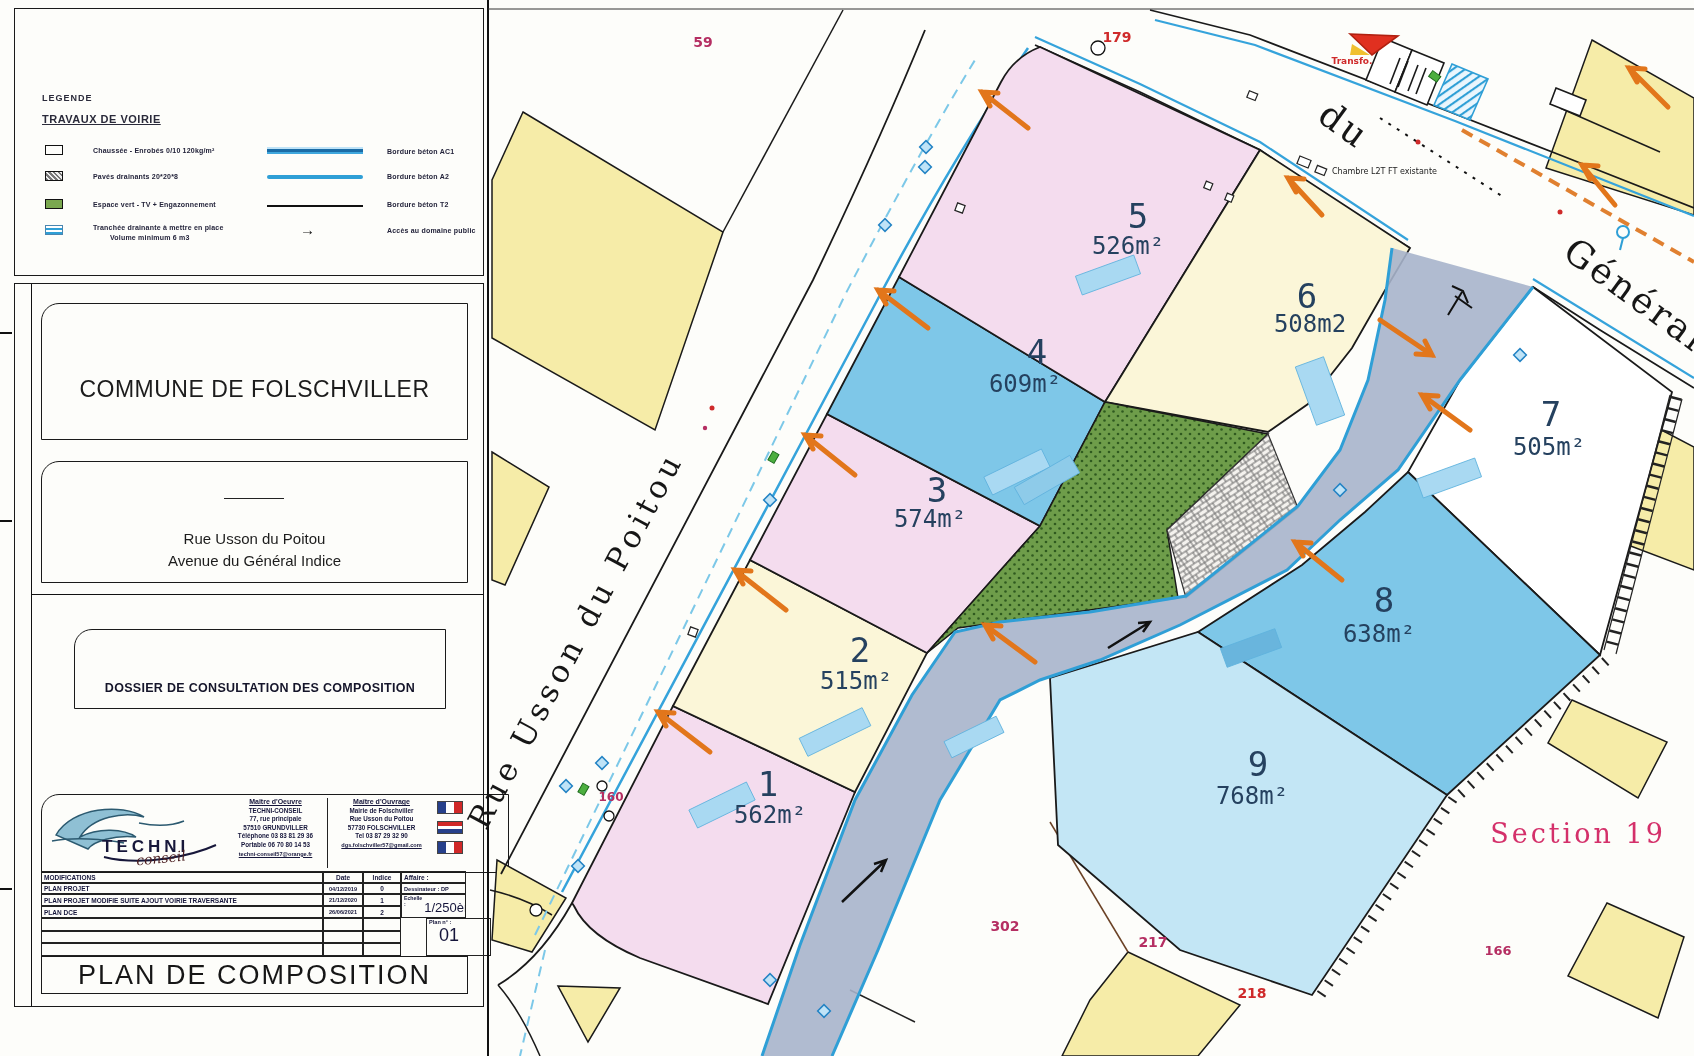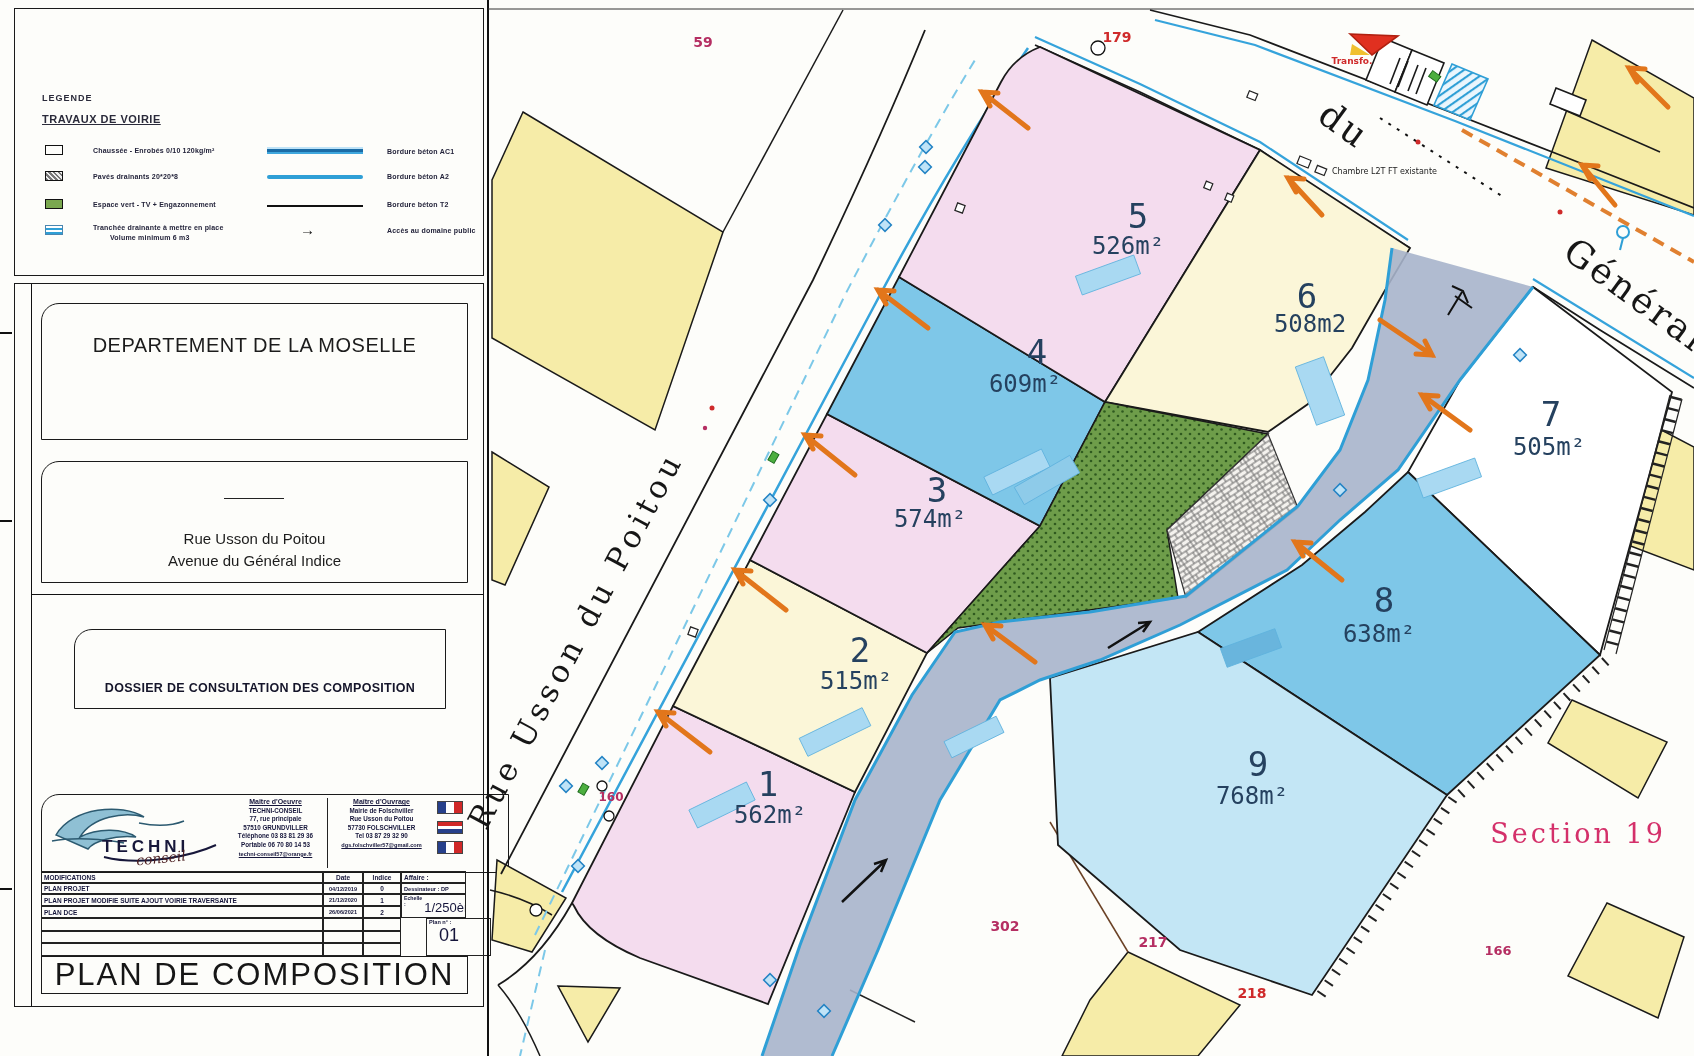--- a/index.html
+++ b/index.html
@@ -29,21 +29,21 @@
   .t-dce{font-size:36px;letter-spacing:3px;color:#15152a;}
   .t-dcesub{font-size:12.5px;font-weight:700;letter-spacing:.3px;color:#15152a;}
   .co-line{font-size:6.3px;line-height:8.6px;color:#15153a;text-align:center;font-weight:600;}
   .co-role{font-size:7px;font-weight:700;text-decoration:underline;}
   .co-mail{font-size:5.6px;text-decoration:underline;}
   .cell{position:absolute;border:0.8px solid #222;box-sizing:border-box;font-size:6.5px;
         font-weight:700;color:#15153a;display:flex;align-items:center;padding:0 2px;overflow:hidden;}
   .cell.c{justify-content:center;padding:0;}
   .flagchip{width:26px;height:13px;border:1px solid #444;box-sizing:border-box;
         background:linear-gradient(90deg,#27408b 0 33%,#fff 33% 66%,#d02828 66%);}
-  .sheet-title{font-size:31px;letter-spacing:2px;color:#161616;text-align:right;}
+  .sheet-title{font-size:27px;letter-spacing:2px;color:#161616;text-align:right;}
   .tick{position:absolute;width:12px;height:2px;background:#111;}
   .logo-word{font-size:17px;font-weight:700;letter-spacing:4px;color:#17173a;}
   .logo-script{font-family:"DejaVu Serif",serif;font-style:italic;font-size:14px;color:#4a1d20;}
 </style>
 </head>
 <body>
 
 <div class="sheet">
 
   <div class="abs" style="left:0;top:0;width:487px;height:1048px;">
@@ -72,21 +72,21 @@
       <div class="abs sym-t2" style="left:252px;top:196px;"></div>
       <div class="abs lg-label" style="left:372px;top:192px;">Bordure béton T2</div>
       <div class="abs sym-arrow" style="left:285px;top:216px;">→</div>
       <div class="abs lg-label" style="left:372px;top:218px;">Accès au domaine public</div>
     </div>
 
     <div class="abs bordered" style="left:14px;top:283px;width:468px;height:722px;">
       <div class="abs" style="left:16px;top:0;width:0;height:722px;border-left:1px solid #111;"></div>
 
       <div class="abs bordered rtl" style="left:26px;top:19px;width:425px;height:135px;">
-        <div class="abs ctr t-dep" style="left:0;top:28px;width:425px;height:26px;">DEPARTEMENT DE LA MOSELLE</div>
+        <div class="abs ctr t-com" style="left:0;top:70px;width:425px;height:30px;">COMMUNE DE FOLSCHVILLER</div>
       </div>
 
       <div class="abs bordered rtl" style="left:26px;top:177px;width:425px;height:120px;">
         <div class="abs" style="left:182px;top:36px;width:60px;border-top:1.5px solid #222;"></div>
         <div class="abs ctr t-street" style="left:0;top:66px;width:425px;height:20px;">Rue Usson du Poitou</div>
         <div class="abs ctr t-street" style="left:0;top:88px;width:425px;height:20px;">Avenue du Général Indice</div>
       </div>
 
       <div class="abs" style="left:16px;top:310px;width:452px;border-top:1.5px solid #111;"></div>
 

